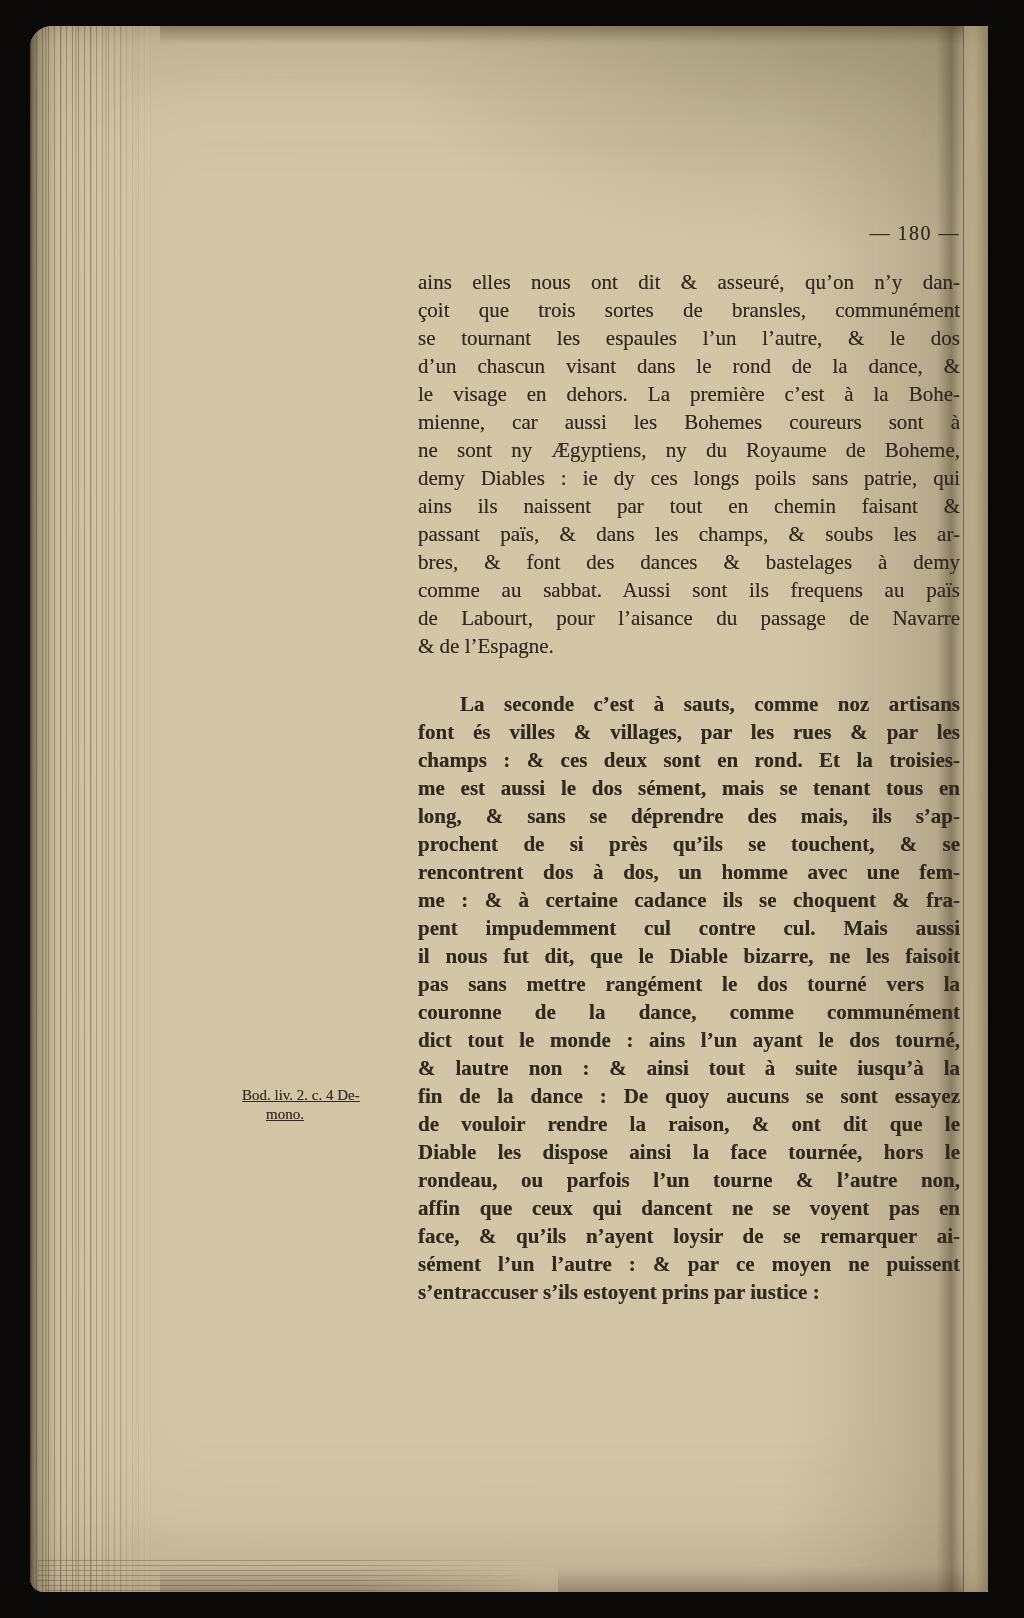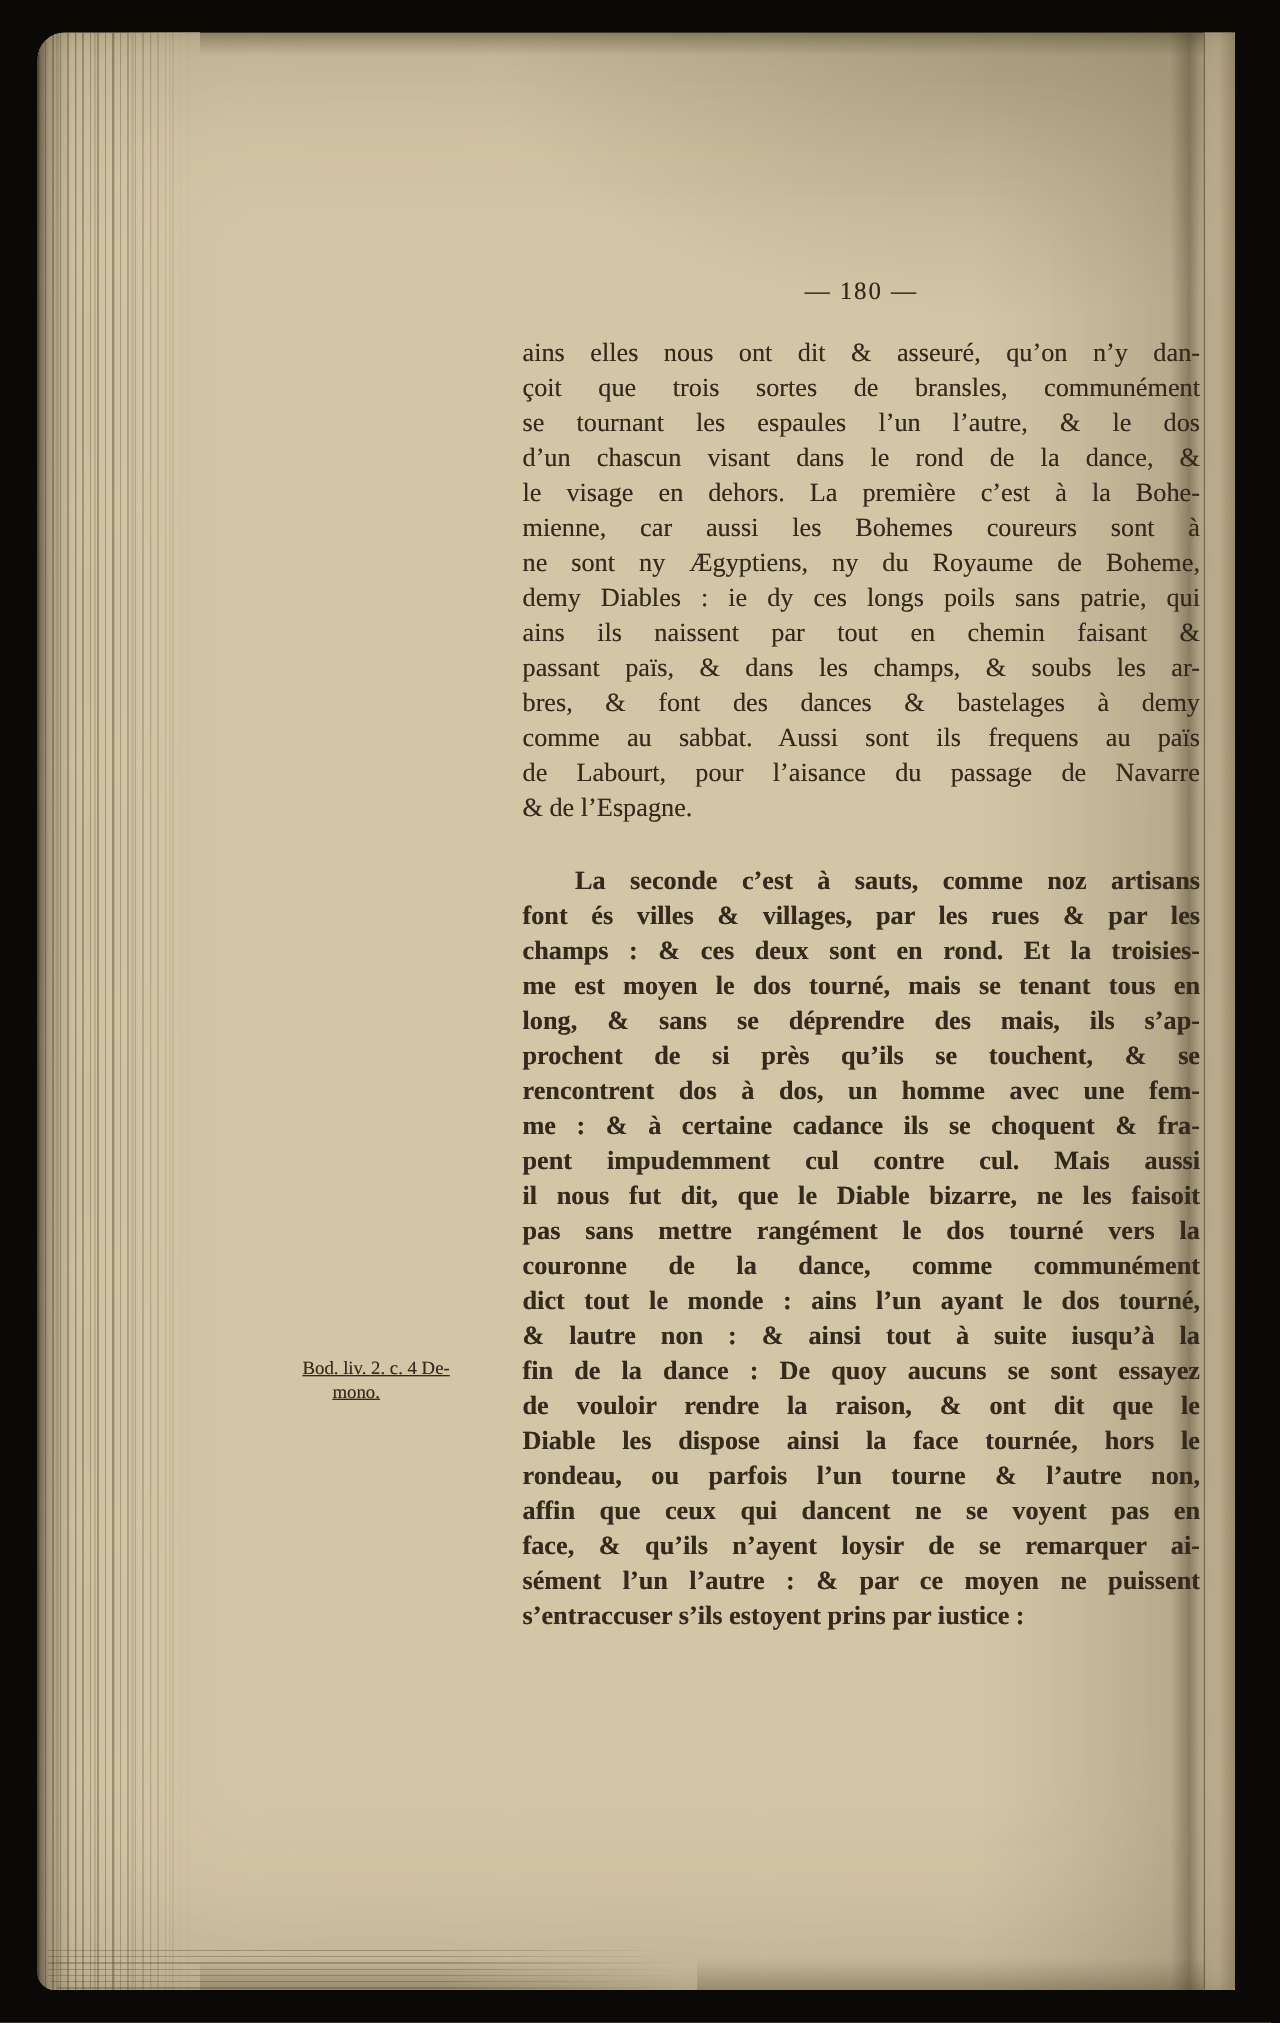--- a/index.html
+++ b/index.html
@@ -80,21 +80,21 @@
     border-left: 1px solid rgba(58,46,26,.45);
   }
   
   .text-column {
     position: absolute;
     left: 388px; top: 194px;
     width: 542px;
     text-shadow: 0 0 0.5px rgba(53,43,31,.55);
   }
   .page-number {
-    text-align: center;
+    text-align: right;
     font-size: 20px;
     letter-spacing: 1.5px;
     line-height: 26px;
     margin-bottom: 22px;
   }
   .paragraph {
     font-size: 21px;
     line-height: 28px;
   }
   .paragraph + .paragraph { margin-top: 30px; font-weight: bold; }
@@ -143,21 +143,21 @@
           <div class="line">passant païs, &amp; dans les champs, &amp; soubs les ar-</div>
           <div class="line">bres, &amp; font des dances &amp; bastelages à demy</div>
           <div class="line">comme au sabbat. Aussi sont ils frequens au païs</div>
           <div class="line">de Labourt, pour l’aisance du passage de Navarre</div>
           <div class="line last">&amp; de l’Espagne.</div>
         </div>
       <div class="paragraph">
           <div class="line indent">La seconde c’est à sauts, comme noz artisans</div>
           <div class="line">font és villes &amp; villages, par les rues &amp; par les</div>
           <div class="line">champs : &amp; ces deux sont en rond. Et la troisies-</div>
-          <div class="line">me est moyen le dos tourné, mais se tenant tous en</div>
+          <div class="line">me est aussi le dos sément, mais se tenant tous en</div>
           <div class="line">long, &amp; sans se déprendre des mais, ils s’ap-</div>
           <div class="line">prochent de si près qu’ils se touchent, &amp; se</div>
           <div class="line">rencontrent dos à dos, un homme avec une fem-</div>
           <div class="line">me : &amp; à certaine cadance ils se choquent &amp; fra-</div>
           <div class="line">pent impudemment cul contre cul. Mais aussi</div>
           <div class="line">il nous fut dit, que le Diable bizarre, ne les faisoit</div>
           <div class="line">pas sans mettre rangément le dos tourné vers la</div>
           <div class="line">couronne de la dance, comme communément</div>
           <div class="line">dict tout le monde : ains l’un ayant le dos tourné,</div>
           <div class="line">&amp; lautre non : &amp; ainsi tout à suite iusqu’à la</div>

